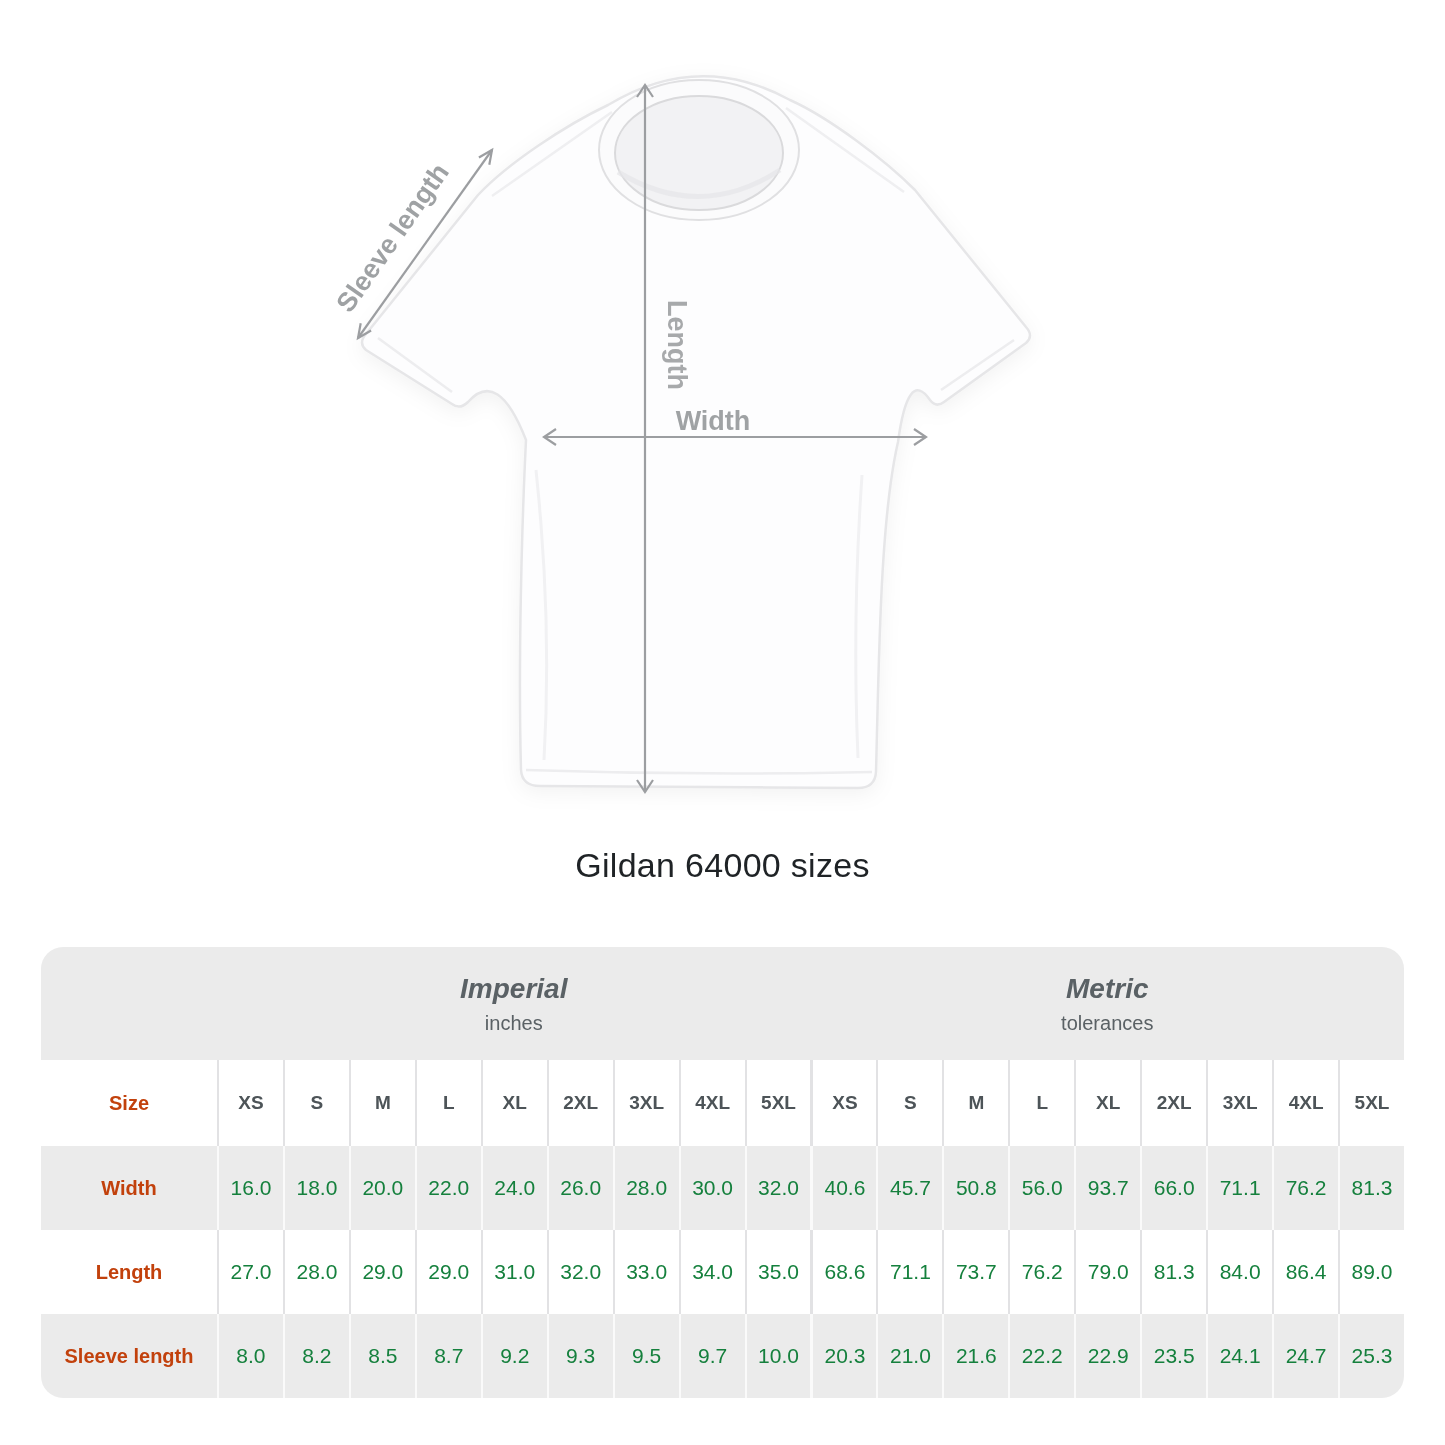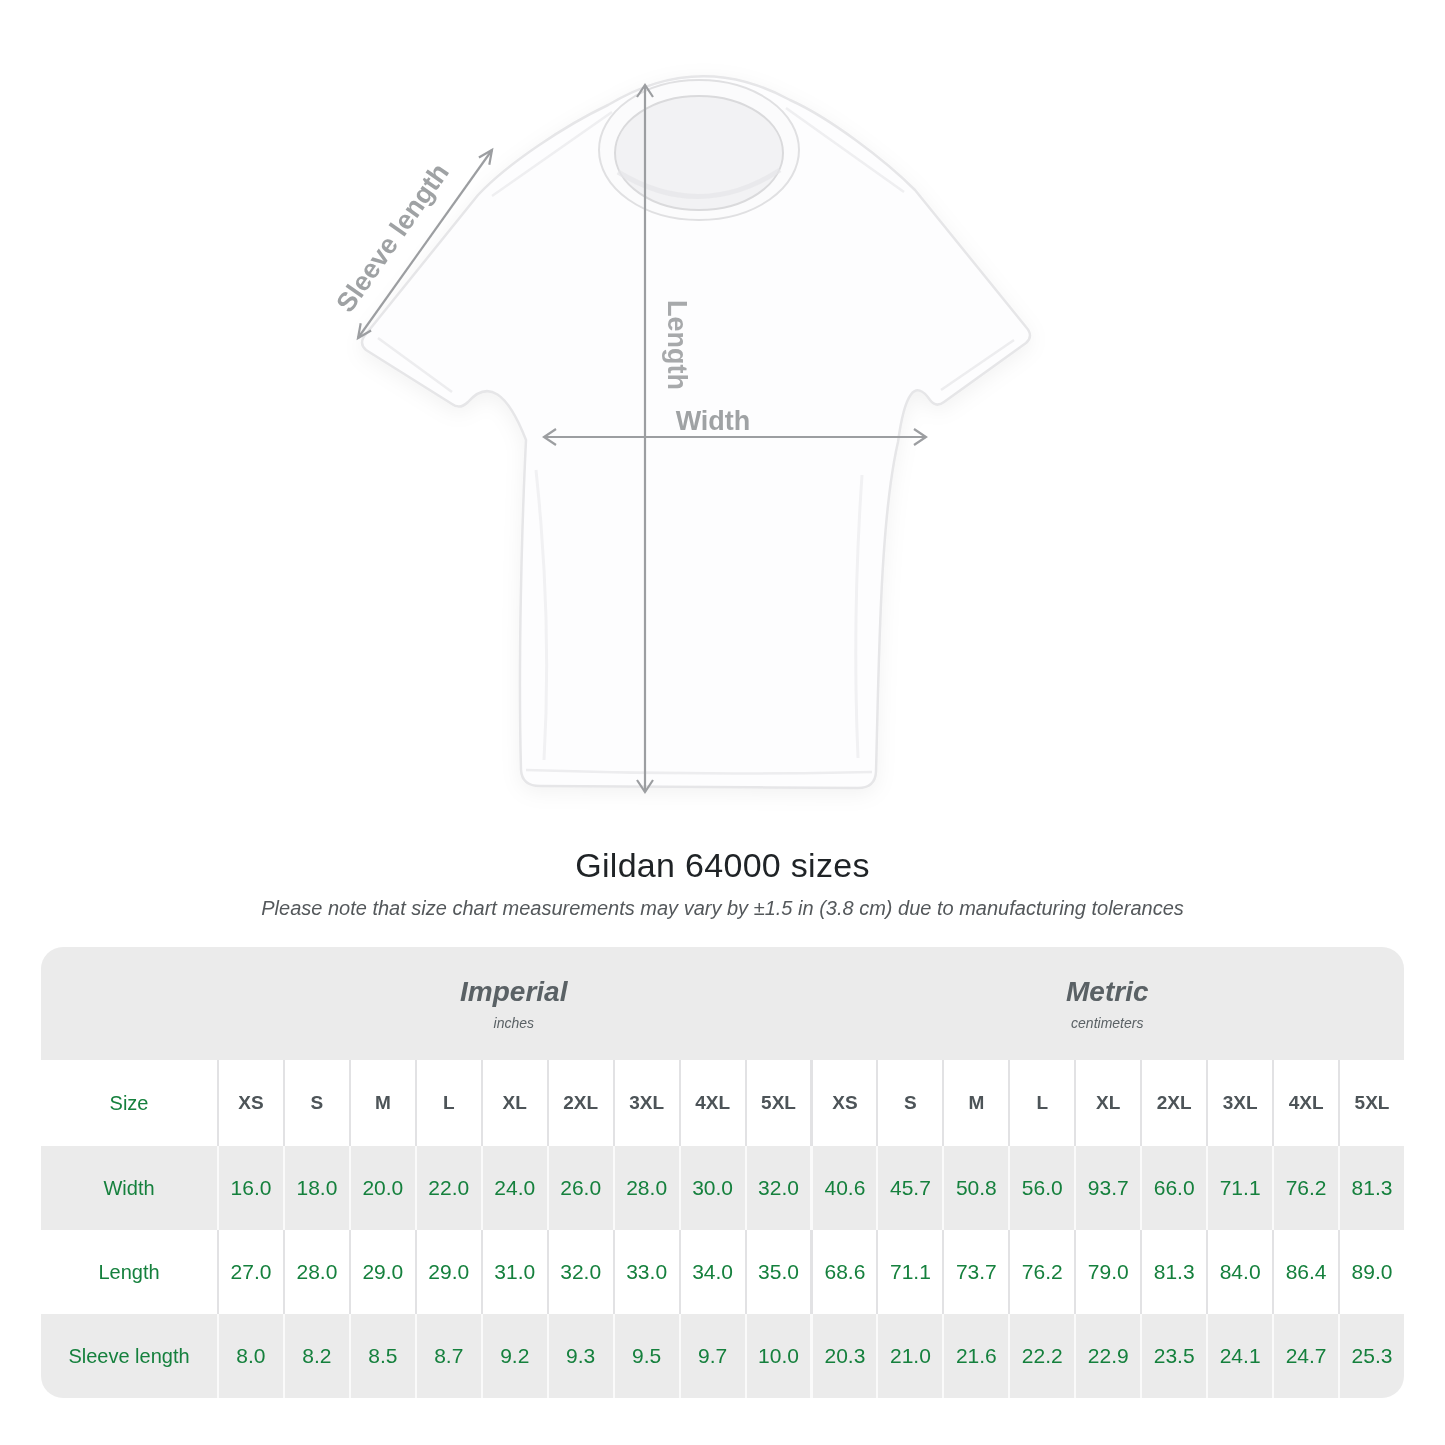--- a/index.html
+++ b/index.html
@@ -10,30 +10,30 @@
   .page-title{position:absolute;top:846px;left:0;width:100%;text-align:center;
               font-size:34px;font-weight:normal;color:#1f2326;letter-spacing:.3px;}
   .page-subtitle{position:absolute;top:897px;left:0;width:100%;text-align:center;
                  font-size:20px;font-style:italic;color:#54585b;}
   .size-table{position:absolute;left:41px;top:947px;width:1363px;height:451px;
               border-radius:22px;overflow:hidden;}
   .t-band{height:113px;background:#ebebeb;display:grid;grid-template-columns:176px 1fr 1fr;}
   .band-group{display:flex;flex-direction:column;align-items:center;justify-content:center;
               gap:7px;color:#5a6165;}
   .band-title{font-size:28px;font-weight:bold;font-style:italic;}
-  .band-sub{font-size:14px;font-style:italic;}
+  .band-sub{font-size:20px;}
   .t-row{display:grid;grid-template-columns:176px repeat(18,1fr);}
   .t-row > div{display:flex;align-items:center;justify-content:center;}
   .t-row > div + div{border-left:2px solid var(--ln);}
   .t-row > div.metric-start{border-left-width:3px;}
   .r-white{background:#ffffff;--ln:#e2e2e4;}
   .r-gray{background:#ebebeb;--ln:#fafafa;}
   .size-row{height:86px;}
   .data-row{height:84px;}
-  .lbl{font-weight:normal;font-size:20px;color:#15803d;}
+  .lbl{font-weight:bold;font-size:20px;color:#c2410c;}
   .hd{font-weight:bold;font-size:19px;color:#4d5458;text-align:center;}
   .val{font-size:21px;color:#15803d;}
 </style>
 </head>
 <body>
 
 <div class="page">
 
   <svg class="diagram-svg" width="1445" height="835" viewBox="0 0 1445 835">
 
@@ -87,33 +87,32 @@
         <polyline points="371.1,330.5 358,338 360.7,323.2"></polyline>
       </g>
     </g>
 
     <text x="400" y="243" transform="rotate(-55 400 243)" text-anchor="middle" font-family="Liberation Sans, sans-serif" font-size="27" font-weight="bold" fill="#9fa2a4">Sleeve length</text>
     <text x="668" y="345" transform="rotate(90 668 345)" text-anchor="middle" font-family="Liberation Sans, sans-serif" font-size="27" font-weight="bold" fill="#a7a9ab">Length</text>
     <text x="713" y="430" text-anchor="middle" font-family="Liberation Sans, sans-serif" font-size="27" font-weight="bold" fill="#9fa2a4">Width</text>
   </svg>
 
   <div class="page-title">Gildan 64000 sizes</div>
-  <div class="page-subtitle">Please note that size chart measurements may vary by ±1.5 in (3.8 cm) due to manufacturing tolerances</div>
 
   <div class="size-table">
 
     <div class="t-band">
       <div></div>
       <div class="band-group">
         <div class="band-title">Imperial</div>
         <div class="band-sub">inches</div>
       </div>
       <div class="band-group">
         <div class="band-title">Metric</div>
-        <div class="band-sub">centimeters</div>
+        <div class="band-sub">tolerances</div>
       </div>
     </div>
 
     <div class="t-row size-row r-white">
       <div class="lbl">Size</div>
       <div class="hd">XS</div>
       <div class="hd">S</div>
       <div class="hd">M</div>
       <div class="hd">L</div>
       <div class="hd">XL</div>

